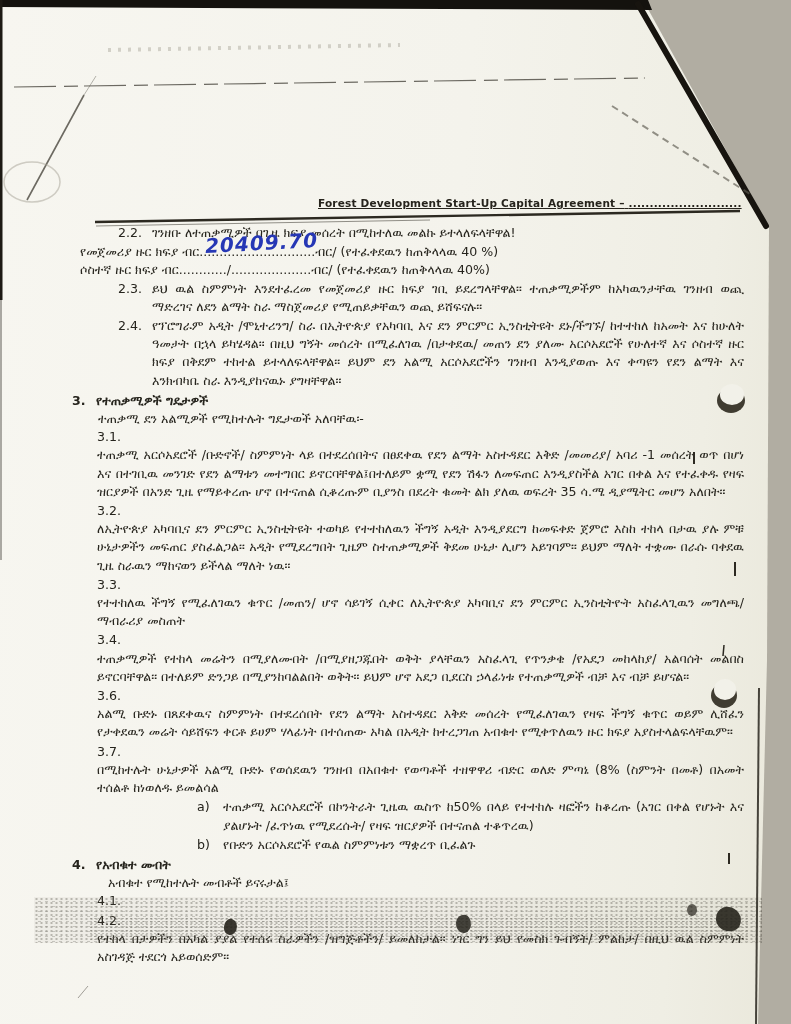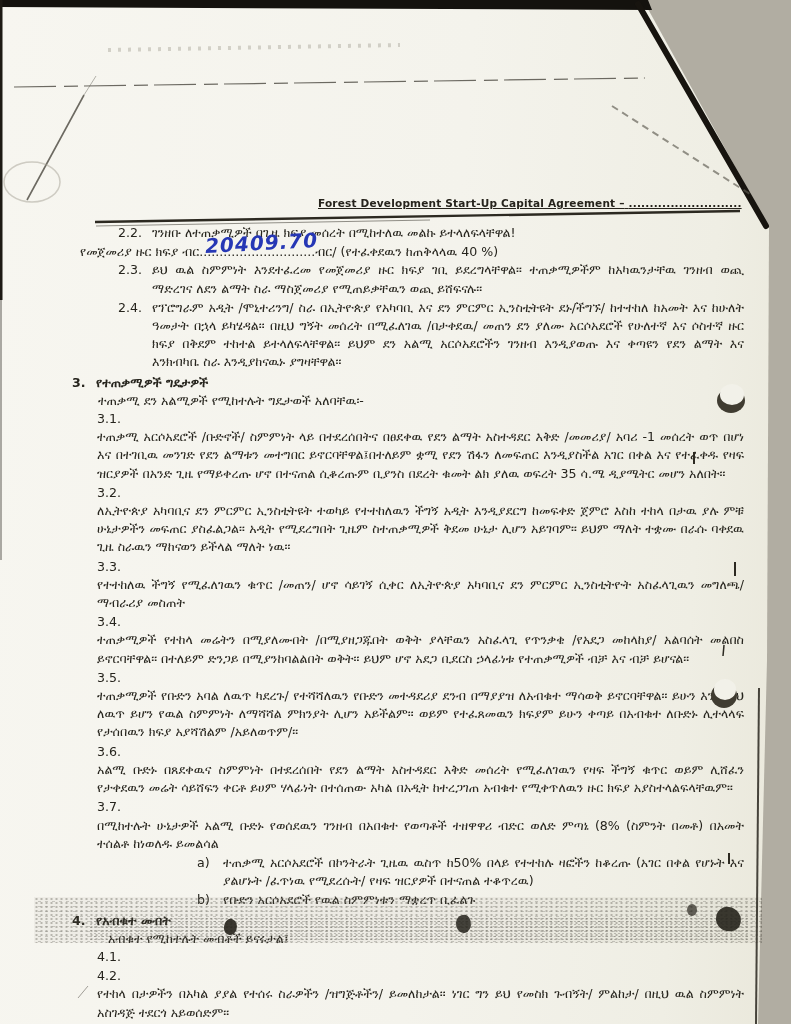--- a/index.html
+++ b/index.html
@@ -80,20 +80,23 @@
 <div class="doc">
 
   <div class="clause lvl2">
     <span class="num">2.2.</span>
     <span class="txt">ገንዘቡ ለተጠቃሚዎች በጊዜ ክፍያ መሰረት በሚከተለዉ መልኩ ይተላለፍላቸዋል!</span>
   </div>
 
   <div class="payrow">
     <span>የመጀመሪያ ዙር ክፍያ ብር.</span><span class="fill"><span>...................</span><span class="written">20409.70</span></span><span>.........</span><span>ብር/ (የተፈቀደዉን ከጠቅላላዉ 40 %)</span>
   </div>
+  <div class="payrow">
+    <span>ሶስተኛ ዙር ክፍያ ብር</span><span>............/....................</span><span>ብር/ (የተፈቀደዉን ከጠቅላላዉ 40%)</span>
+  </div>
 
   <div class="clause lvl2">
     <span class="num">2.3.</span>
     <span class="txt">ይህ ዉል ስምምነት እንደተፈረመ የመጀመሪያ ዙር ክፍያ ገቢ ይደረግላቸዋል። ተጠቃሚዎችም ከአካዉንታቸዉ ገንዘብ ወጪ ማድረገና ለደን ልማት ስራ ማስጀመሪያ የሚጠይቃቸዉን ወጪ ይሸፍናሉ።</span>
   </div>
 
   <div class="clause lvl2">
     <span class="num">2.4.</span>
     <span class="txt">የፕሮግራም አዲት /ሞኒተሪንግ/ ስራ በኢትዮጵያ የአካባቢ እና ደን ምርምር ኢንስቲትዩት ደኑ/ችግኙ/ ከተተከለ ከአመት እና ከሁለት ዓመታት በኋላ ይካሄዳል። በዚህ ግኝት መሰረት በሚፈለገዉ /በታቀደዉ/ መጠን ደን ያለሙ አርሶአደሮች የሁለተኛ እና ሶስተኛ ዙር ክፍያ በቅደም ተከተል ይተላለፍላቸዋል። ይህም ደን አልሚ አርሶአደሮችን ገንዘብ እንዲያወጡ እና ቀጣዩን የደን ልማት እና እንክብካቤ ስራ እንዲያከናዉኑ ያግዛቸዋል።</span>
   </div>
@@ -112,24 +115,20 @@
     <span class="num">3.2.</span>
     <span class="txt">ለኢትዮጵያ አካባቢና ደን ምርምር ኢንስቲትዩት ተወካይ የተተከለዉን ችግኝ አዲት እንዲያደርግ ከመፍቀድ ጀምሮ እስከ ተከላ በታዉ ያሉ ምቹ ሁኔታዎችን መፍጠር ያስፈልጋል። አዲት የሚደረግበት ጊዜም ስተጠቃሚዎች ቅደመ ሁኔታ ሊሆን አይገባም። ይህም ማለት ተቋሙ በራሱ ባቀደዉ ጊዜ ስራዉን ማከናወን ይችላል ማለት ነዉ።</span>
   </div>
   <div class="clause lvl3">
     <span class="num">3.3.</span>
     <span class="txt">የተተከለዉ ችግኝ የሚፈለገዉን ቁጥር /መጠን/ ሆኖ ሳይገኝ ሲቀር ለኢትዮጵያ አካባቢና ደን ምርምር ኢንስቲትዮት አስፈላጊዉን መግለጫ/ማብራሪያ መስጠት</span>
   </div>
   <div class="clause lvl3">
     <span class="num">3.4.</span>
     <span class="txt">ተጠቃሚዎች የተከላ መሬትን በሚያለሙበት /በሚያዘጋጁበት ወቅት ያላቸዉን አስፈላጊ የጥንቃቄ /የአደጋ መከላከያ/ አልባሰት መልበስ ይኖርባቸዋል። በተለይም ድንጋይ በሚያንከባልልበት ወቅት። ይህም ሆኖ አደጋ ቢደርስ ኃላፊነቱ የተጠቃሚዎች ብቻ እና ብቻ ይሆናል።</span>
-  </div>
-  <div class="clause lvl3">
-    <span class="num">3.5.</span>
-    <span class="txt">ተጠቃሚዎች የቡድን አባል ለዉጥ ካደረጉ/ የተሻሻለዉን የቡድን መተዳደሪያ ደንብ በማያያዝ ለአብቁተ ማሳወቅ ይኖርባቸዋል። ይሁን እንጅ ይህ ለዉጥ ይሆን የዉል ስምምነት ለማሻሻል ምክንያት ሊሆን አይችልም። ወይም የተፈጸመዉን ክፍያም ይሁን ቀጣይ በአብቁተ ለቡድኑ ሊተላላፍ የታሰበዉን ክፍያ አያሻሽልም /አይለወጥም/።</span>
   </div>
   <div class="clause lvl3">
     <span class="num">3.6.</span>
     <span class="txt">አልሚ ቡድኑ በጸደቀዉና ስምምነት በተደረሰበት የደን ልማት አስተዳደር እቅድ መሰረት የሚፈለገዉን የዛፍ ችግኝ ቁጥር ወይም ሊሸፈን የታቀደዉን መሬት ሳይሸፍን ቀርቶ ይሀም ሃላፊነት በተሰጠው አካል በአዲት ከተረጋገጠ አብቁተ የሚቀጥለዉን ዙር ክፍያ አያስተላልፍላቸዉም።</span>
   </div>
   <div class="clause lvl3">
     <span class="num">3.7.</span>
     <span class="txt">በሚከተሉት ሁኔታዎች አልሚ ቡድኑ የወሰደዉን ገንዘብ በአበቁተ የወጣቶች ተዘዋዋሪ ብድር ወለድ ምጣኔ (8% (ስምንት በመቶ) በአመት ተሰልቶ ከነወለዱ ይመልሳል</span>
   </div>
 

